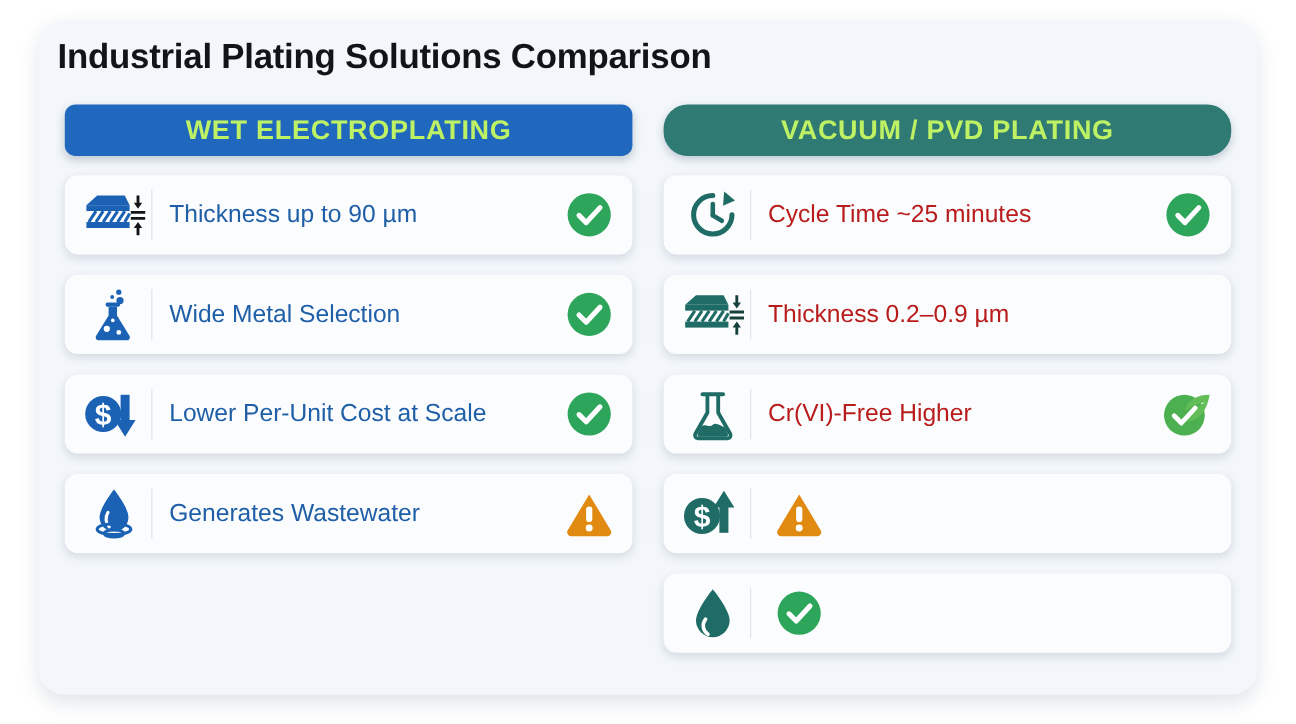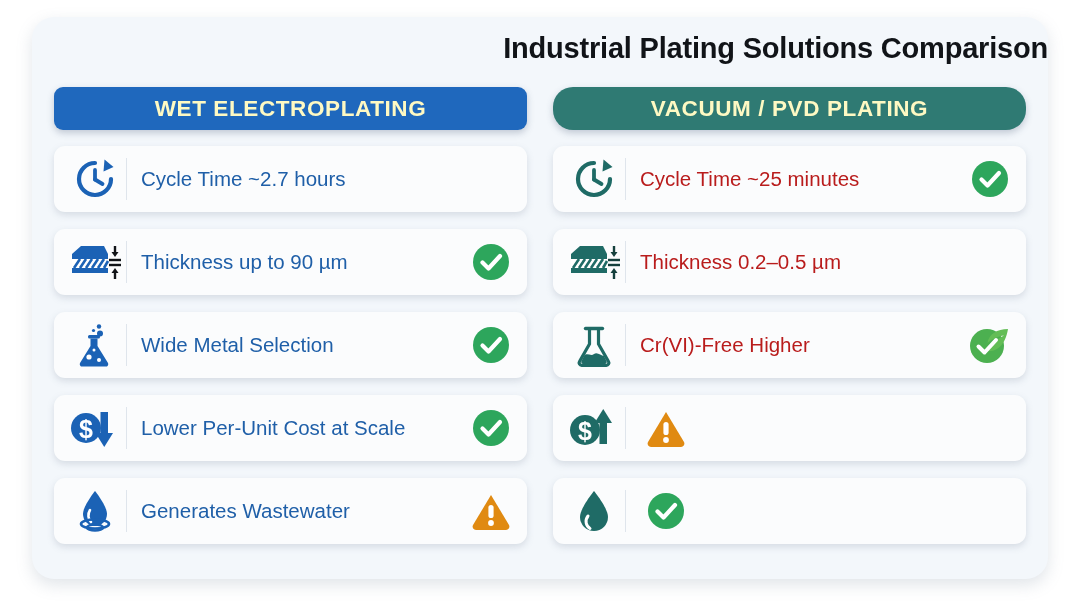--- a/index.html
+++ b/index.html
@@ -28,24 +28,24 @@
     width: 1016px;
     height: 562px;
     background: #f3f7fb;
     border-radius: 22px;
     box-shadow: 0 6px 16px rgba(120, 135, 155, 0.22);
     box-sizing: border-box;
   }
 
   .title {
     position: absolute;
-    left: 0;
+    left: 16px;
     top: 15px;
     width: 100%;
-    text-align: right;
+    text-align: left;
     font-size: 29px;
     font-weight: bold;
     color: #111418;
     letter-spacing: -0.2px;
   }
 
   .columns {
     position: absolute;
     left: 22px;
     top: 70px;
@@ -59,21 +59,21 @@
     display: flex;
     flex-direction: column;
   }
 
   .col-header {
     height: 43px;
     border-radius: 9px;
     display: flex;
     align-items: center;
     justify-content: center;
-    color: #fef9c3;
+    color: #bef264;
     font-size: 22.5px;
     font-weight: bold;
     letter-spacing: 0.6px;
     box-shadow: 0 3px 7px rgba(60, 80, 110, 0.28);
   }
   .col-header.blue { background: #1f68bd; }
   .col-header.teal { background: #2f7a73; border-radius: 20px; }
 
   .cards {
     margin-top: 16px;
@@ -140,33 +140,20 @@
   <div class="panel">
 
     <div class="title">Industrial Plating Solutions Comparison</div>
 
     <div class="columns">
 
       <div class="column">
         <div class="col-header blue">WET ELECTROPLATING</div>
         <div class="cards">
 
-          <div class="card">
-            <div class="icon-slot">
-              <svg width="44" height="44" viewBox="0 0 44 44">
-                <path d="M22 6 A16 16 0 1 0 38 22" fill="none" stroke="#1b62b5" stroke-width="4.2" stroke-linecap="round"></path>
-                <polygon points="31.5,2.5 40.5,10 30.5,14.5" fill="#1b62b5"></polygon>
-                <line x1="22" y1="13" x2="22" y2="22.5" stroke="#1b62b5" stroke-width="3.8" stroke-linecap="round"></line>
-                <line x1="22" y1="22.5" x2="29.5" y2="27" stroke="#1b62b5" stroke-width="3.8" stroke-linecap="round"></line>
-              </svg>
-            </div>
-            <div class="divider"></div>
-            <div class="card-label label-blue">Cycle Time ~2.7 hours</div>
-            <div class="badge-slot empty"></div>
-          </div>
 
           <div class="card">
             <div class="icon-slot">
               <svg width="54" height="42" viewBox="0 0 54 42">
                 <polygon points="4,13 13,5 36,5 40,13" fill="#1b62b5"></polygon>
                 <rect x="4" y="13" width="36" height="5" fill="#1b62b5"></rect>
                 <rect x="4" y="18" width="36" height="9" fill="#ffffff"></rect>
                 <g stroke="#1b62b5" stroke-width="2.6">
                   <line x1="6" y1="27" x2="12" y2="18"></line>
                   <line x1="12" y1="27" x2="18" y2="18"></line>
@@ -303,21 +290,21 @@
                   <line x1="47" y1="5" x2="47" y2="12" stroke-width="2.4"></line>
                   <polygon points="43.5,11 50.5,11 47,16" stroke="none"></polygon>
                   <line x1="41" y1="19" x2="53" y2="19" stroke-width="2.4"></line>
                   <line x1="41" y1="24" x2="53" y2="24" stroke-width="2.4"></line>
                   <polygon points="43.5,32 50.5,32 47,27" stroke="none"></polygon>
                   <line x1="47" y1="31" x2="47" y2="38" stroke-width="2.4"></line>
                 </g>
               </svg>
             </div>
             <div class="divider"></div>
-            <div class="card-label label-teal">Thickness 0.2–0.5 µm</div>
+            <div class="card-label label-teal">Thickness 0.2–0.9 µm</div>
             <div class="badge-slot empty"></div>
           </div>
 
           <div class="card">
             <div class="icon-slot">
               <svg width="44" height="46" viewBox="0 0 44 46">
                 <path d="M17.5 8 L17.5 22 L7.5 39.5 a2.5 2.5 0 0 0 2.2 3.8 h24.6 a2.5 2.5 0 0 0 2.2 -3.8 L26.5 22 L26.5 8" fill="none" stroke="#1f6b66" stroke-width="3.2" stroke-linecap="round" stroke-linejoin="round"></path>
                 <line x1="13.5" y1="6.5" x2="30.5" y2="6.5" stroke="#1f6b66" stroke-width="3.4" stroke-linecap="round"></line>
                 <path d="M12 34 C15 30 19 35 22 32 C25 29.5 29 33.5 32 34 L34.5 39 a2 2 0 0 1 -1.8 3 H11.3 a2 2 0 0 1 -1.8 -3 Z" fill="#1f6b66"></path>
               </svg>

